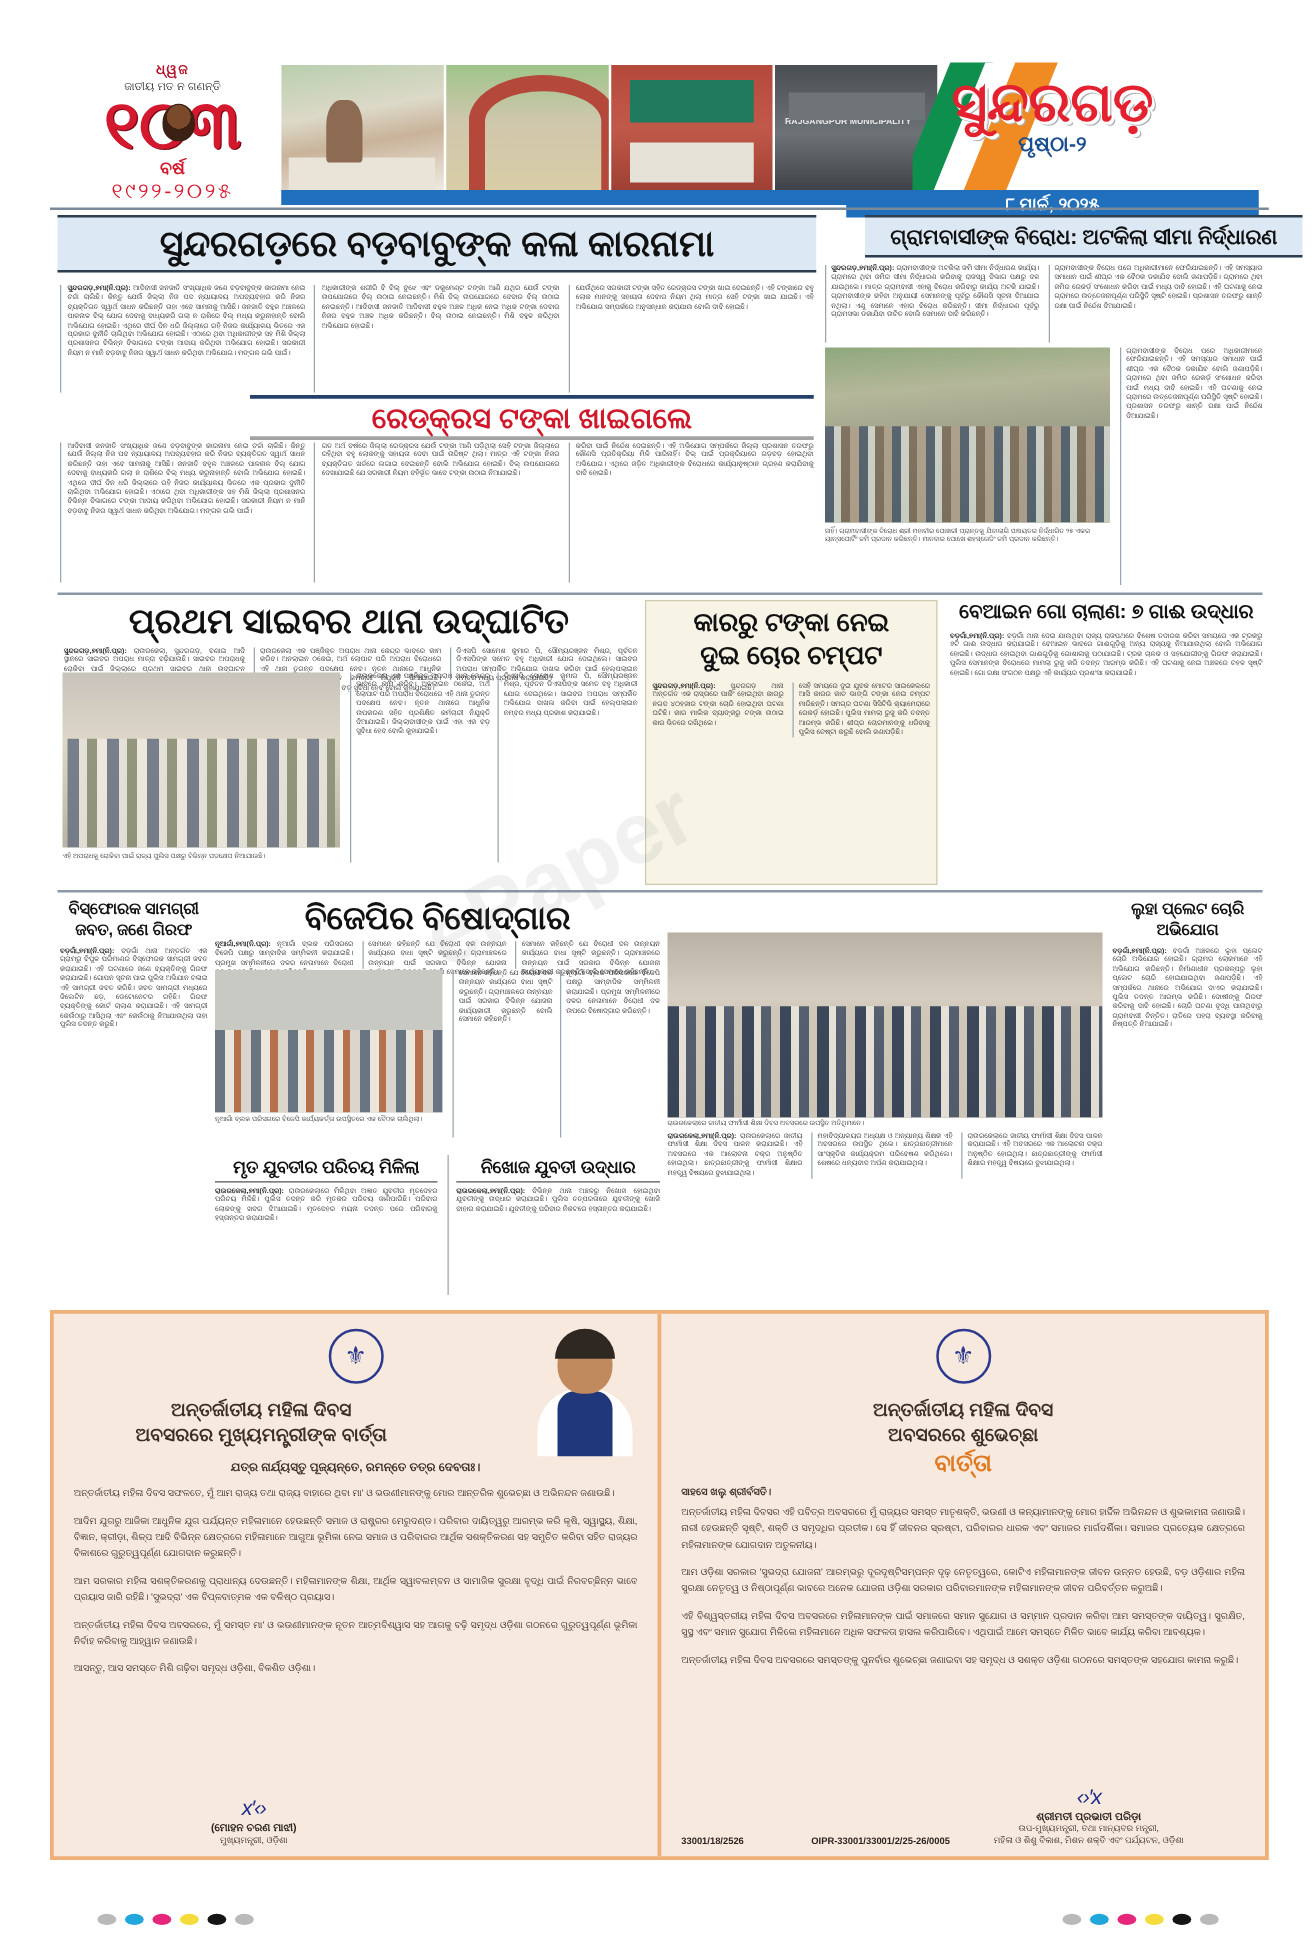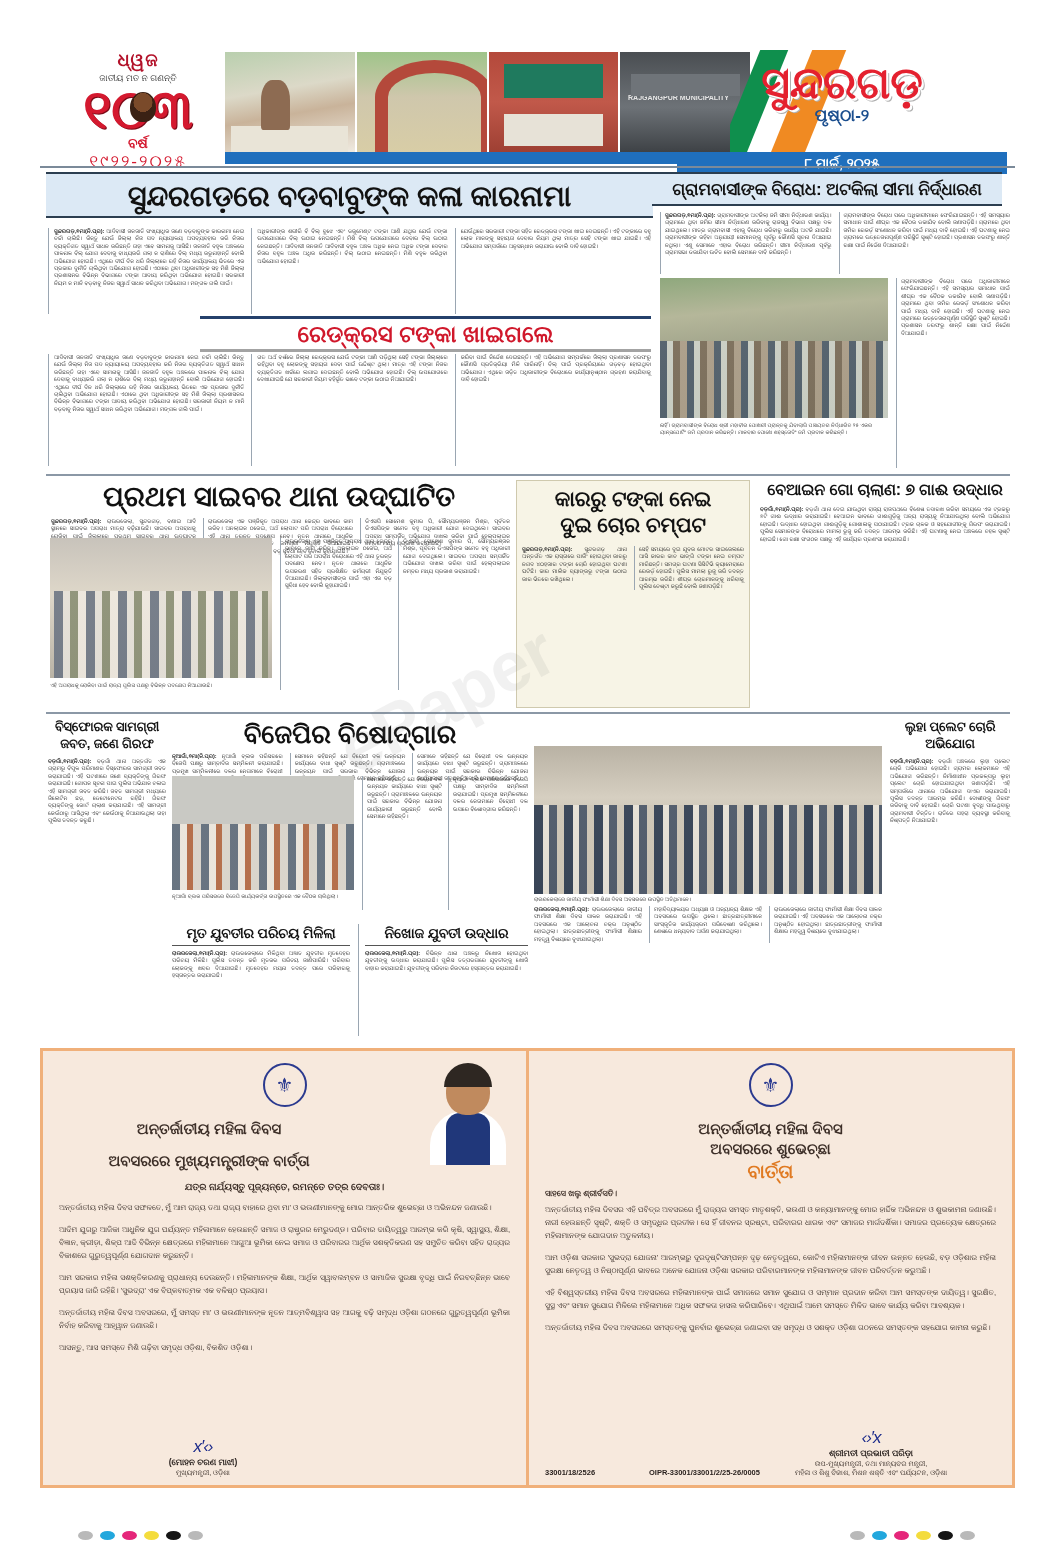--- a/index.html
+++ b/index.html
@@ -8,21 +8,21 @@
     width:1053px; height:1562px;
     background:#ffffff;
     font-family:"Liberation Sans", sans-serif;
     overflow:hidden;
   }
   .page { position:relative; width:1053px; height:1562px; background:#fff; }
 
   
   .masthead { position:absolute; left:40px; top:48px; width:975px; height:116px; background:#fff; }
   .mh-logo { position:absolute; left:18px; top:2px; width:160px; height:112px; }
-  .mh-logo .l1 { font-size:18px; color:#b3122a; text-align:center; letter-spacing:1px; font-weight:bold; }
+  .mh-logo .l1 { font-size:11px; color:#b3122a; text-align:center; letter-spacing:1px; font-weight:bold; }
   .mh-logo .l2 { font-size:9px; color:#333; text-align:center; margin-top:2px; }
   .mh-logo .big { font-size:54px; line-height:50px; color:#d4192f; text-align:center; font-weight:bold;
                   text-shadow:1px 1px 0 #7a0a17; position:relative; }
   .mh-logo .bust { position:absolute; left:72px; top:8px; width:26px; height:30px; border-radius:50% 50% 45% 45%;
                    background:radial-gradient(circle at 50% 35%, #7a4a2a 0 40%, #3a2114 41% 100%); }
   .mh-logo .l3 { font-size:14px; color:#d4192f; text-align:center; margin-top:1px; font-weight:bold; }
   .mh-logo .l4 { font-size:17px; color:#d4192f; text-align:center; letter-spacing:2px; }
 
   .mh-photos { position:absolute; left:185px; top:4px; width:525px; height:100px; display:flex; gap:2px; overflow:hidden; }
   .mh-photos .ph { flex:1; position:relative; overflow:hidden; }
@@ -155,21 +155,21 @@
       <div class="pg">ପୃଷ୍ଠା-୨</div>
     </div>
     <div class="mh-date">୮ ମାର୍ଚ୍ଚ, ୨୦୨୫</div>
   </div>
   <div class="rule-main"></div>
 
   <div class="blue-band" style="position:absolute;left:46px;top:172px;width:607px;height:46px;">
     <div class="hl" style="font-size:29px;line-height:44px;text-align:center;">ସୁନ୍ଦରଗଡ଼ରେ ବଡ଼ବାବୁଙ୍କ କଳା କାରନାମା</div>
   </div>
 
-  <div class="blue-band" style="position:absolute;left:652px;top:172px;width:350px;height:34px;">
+  <div class="blue-band" style="position:absolute;left:692px;top:172px;width:350px;height:34px;">
     <div class="hl" style="font-size:17px;line-height:32px;text-align:center;">ଗ୍ରାମବାସୀଙ୍କ ବିରୋଧ: ଅଟକିଲା ସୀମା ନିର୍ଦ୍ଧାରଣ</div>
   </div>
 
   <div style="position:absolute;left:48px;top:228px;width:603px;height:238px;">
     <div class="cols" style="height:86px;">
       <div class="colrule" style="padding-left:5px;">
         <div class="body-txt"><b>ସୁନ୍ଦରଗଡ଼,୭ମା(ନି.ପ୍ର):</b>
           <span>ଆଦିବାସୀ ଜନଜାତି ସଂଖ୍ୟାଧିକ ଜଣେ ବଡ଼ବାବୁଙ୍କ କାରନାମା ନେଇ ଚର୍ଚ୍ଚା ଚାଲିଛି। କିନ୍ତୁ ଯେଉଁ ଜିଲ୍ଲା ନିଜ ପଦ ନ୍ୟାୟାଳୟ ଅପବ୍ୟବହାର କରି ନିଜର ବ୍ୟକ୍ତିଗତ ସ୍ୱାର୍ଥ ସାଧନ କରିଛନ୍ତି ତାହା ଏବେ ସାମନାକୁ ଆସିଛି। ଜନଜାତି ବହୁଳ ଅଞ୍ଚଳରେ ପାଳନାଳ ବିଲ୍‌ ଯୋଗ ଦେବାକୁ ବାଧ୍ୟକରି ଗଲା ନ ରାଶିରେ ବିଲ୍‌ ମଧ୍ୟ କରୁନାହାନ୍ତି ବୋଲି ଅଭିଯୋଗ ହୋଇଛି। ଏଥିରେ ଦୀର୍ଘ ଦିନ ଧରି ଜିଲ୍ଲାରେ ରହି ନିଜର କାର୍ଯ୍ୟାଳୟ ଭିତରେ ଏକ ପ୍ରକାର ଦୁର୍ନୀତି ଚାଲିଥିବା ଅଭିଯୋଗ ହୋଇଛି। ଏଠାରେ ଥିବା ଅଧିକାରୀଙ୍କ ସହ ମିଶି ଜିଲ୍ଲା ପ୍ରଶାସନର ବିଭିନ୍ନ ବିଭାଗରେ ଟଙ୍କା ଆଦାୟ କରିଥିବା ଅଭିଯୋଗ ହୋଇଛି। ସରକାରୀ ନିୟମ ନ ମାନି ବଡ଼ବାବୁ ନିଜର ସ୍ୱାର୍ଥ ସାଧନ କରିଥିବା ଅଭିଯୋଗ। ମଙ୍ଗଳ ଗଲି ପାଇଁ।</span></div>
       </div>
       <div class="colrule" style="padding-left:5px;">
@@ -342,21 +342,21 @@
             <span>⚜</span>
           </div>
       </div>
       <div class="cm-photo">
         <div class="body"></div>
           <div class="vest"></div>
           <div class="head"></div>
           <div class="hair"></div>
       </div>
       <div class="ad-h" style="max-width:300px;margin-left:0;">ଅନ୍ତର୍ଜାତୀୟ ମହିଳା ଦିବସ</div>
-      <div class="ad-h" style="max-width:300px;margin-top:12px;">ଅବସରରେ ମୁଖ୍ୟମନ୍ତ୍ରୀଙ୍କ ବାର୍ତ୍ତା</div>
+      <div class="ad-h" style="max-width:300px;margin-top:0;">ଅବସରରେ ମୁଖ୍ୟମନ୍ତ୍ରୀଙ୍କ ବାର୍ତ୍ତା</div>
       <div class="ad-sub">ଯତ୍ର ନାର୍ଯ୍ୟସ୍ତୁ ପୂଜ୍ୟନ୍ତେ, ରମନ୍ତେ ତତ୍ର ଦେବତାଃ।</div>
       <div class="ad-p">ଅନ୍ତର୍ଜାତୀୟ ମହିଳା ଦିବସ ସଫଳତେ, ମୁଁ ଆମ ରାଜ୍ୟ ତଥା ରାଜ୍ୟ ବାହାରେ ଥିବା ମା' ଓ ଭଉଣୀମାନଙ୍କୁ ମୋର ଆନ୍ତରିକ ଶୁଭେଚ୍ଛା ଓ ଅଭିନନ୍ଦନ ଜଣାଉଛି।</div>
       <div class="ad-p">ଆଦିମ ଯୁଗରୁ ଆଜିକା ଆଧୁନିକ ଯୁଗ ପର୍ଯ୍ୟନ୍ତ ମହିଳାମାନେ ହେଉଛନ୍ତି ସମାଜ ଓ ରାଷ୍ଟ୍ରର ମେରୁଦଣ୍ଡ। ପରିବାର ଦାୟିତ୍ୱରୁ ଆରମ୍ଭ କରି କୃଷି, ସ୍ୱାସ୍ଥ୍ୟ, ଶିକ୍ଷା, ବିଜ୍ଞାନ, କ୍ରୀଡ଼ା, ଶିଳ୍ପ ଆଦି ବିଭିନ୍ନ କ୍ଷେତ୍ରରେ ମହିଳାମାନେ ଆଗୁଆ ଭୂମିକା ନେଇ ସମାଜ ଓ ପରିବାରର ଆର୍ଥିକ ସଶକ୍ତିକରଣ ସହ ସମୁଚିତ କରିବା ସହିତ ରାଜ୍ୟର ବିକାଶରେ ଗୁରୁତ୍ୱପୂର୍ଣ୍ଣ ଯୋଗଦାନ କରୁଛନ୍ତି।</div>
       <div class="ad-p">ଆମ ସରକାର ମହିଳା ସଶକ୍ତିକରଣକୁ ପ୍ରାଧାନ୍ୟ ଦେଉଛନ୍ତି। ମହିଳାମାନଙ୍କ ଶିକ୍ଷା, ଆର୍ଥିକ ସ୍ୱାବଲମ୍ବନ ଓ ସାମାଜିକ ସୁରକ୍ଷା ବୃଦ୍ଧି ପାଇଁ ନିରବଚ୍ଛିନ୍ନ ଭାବେ ପ୍ରୟାସ ଜାରି ରହିଛି। 'ସୁଭଦ୍ରା' ଏକ ବିପ୍ଳବାତ୍ମକ ଏକ ବଳିଷ୍ଠ ପ୍ରୟାସ।</div>
       <div class="ad-p">ଅନ୍ତର୍ଜାତୀୟ ମହିଳା ଦିବସ ଅବସରରେ, ମୁଁ ସମସ୍ତ ମା' ଓ ଭଉଣୀମାନଙ୍କ ନୂତନ ଆତ୍ମବିଶ୍ୱାସ ସହ ଆଗକୁ ବଢ଼ି ସମୃଦ୍ଧ ଓଡ଼ିଶା ଗଠନରେ ଗୁରୁତ୍ୱପୂର୍ଣ୍ଣ ଭୂମିକା ନିର୍ବାହ କରିବାକୁ ଆହ୍ୱାନ ଜଣାଉଛି।</div>
       <div class="ad-p">ଆସନ୍ତୁ, ଆସ ସମସ୍ତେ ମିଶି ଗଢ଼ିବା ସମୃଦ୍ଧ ଓଡ଼ିଶା, ବିକଶିତ ଓଡ଼ିଶା।</div>
 
       <div class="sigwrap" style="text-align:center;width:200px;left:60px;">
         <div class="sig">x′‹›</div>
         <div class="signame">(ମୋହନ ଚରଣ ମାଝୀ)</div>

